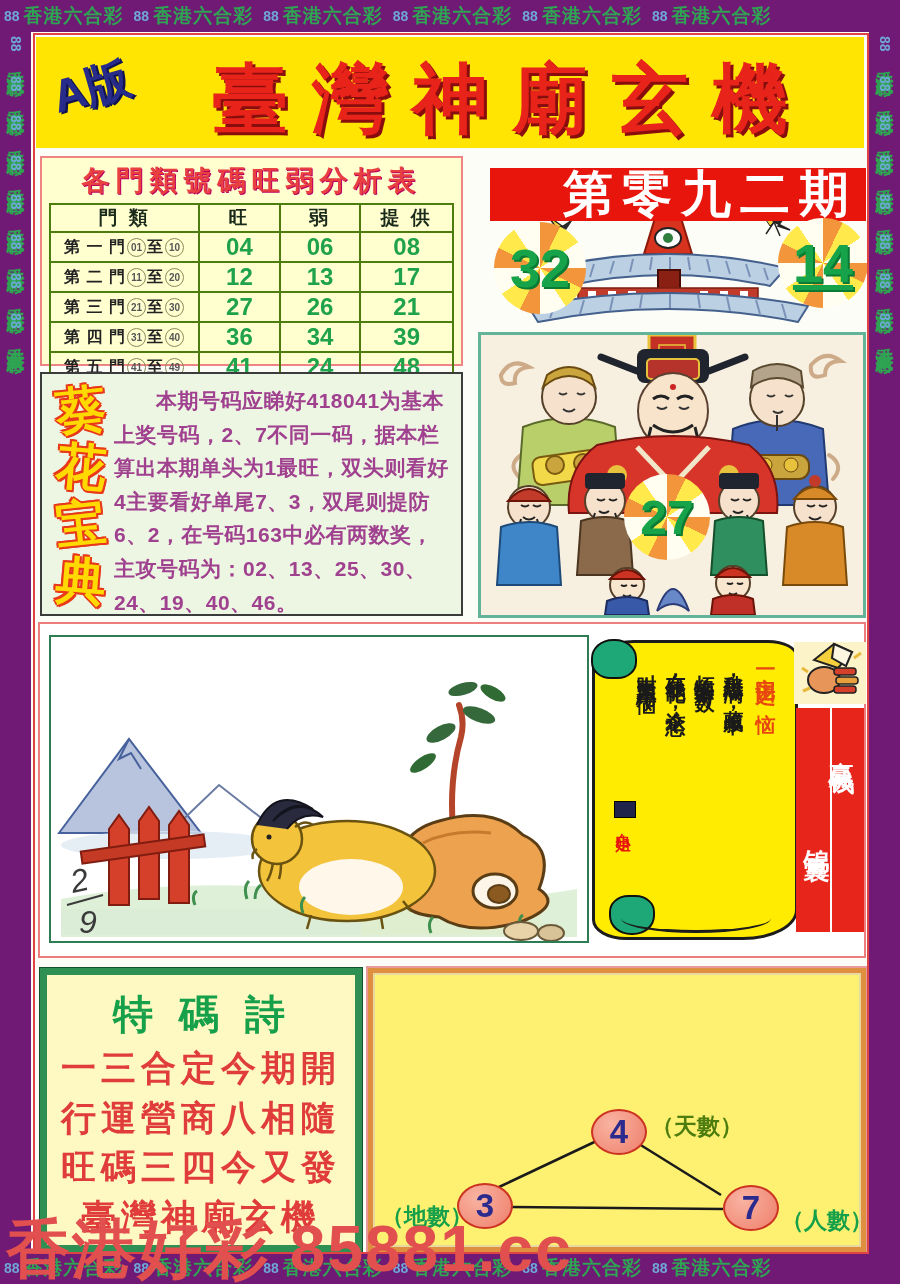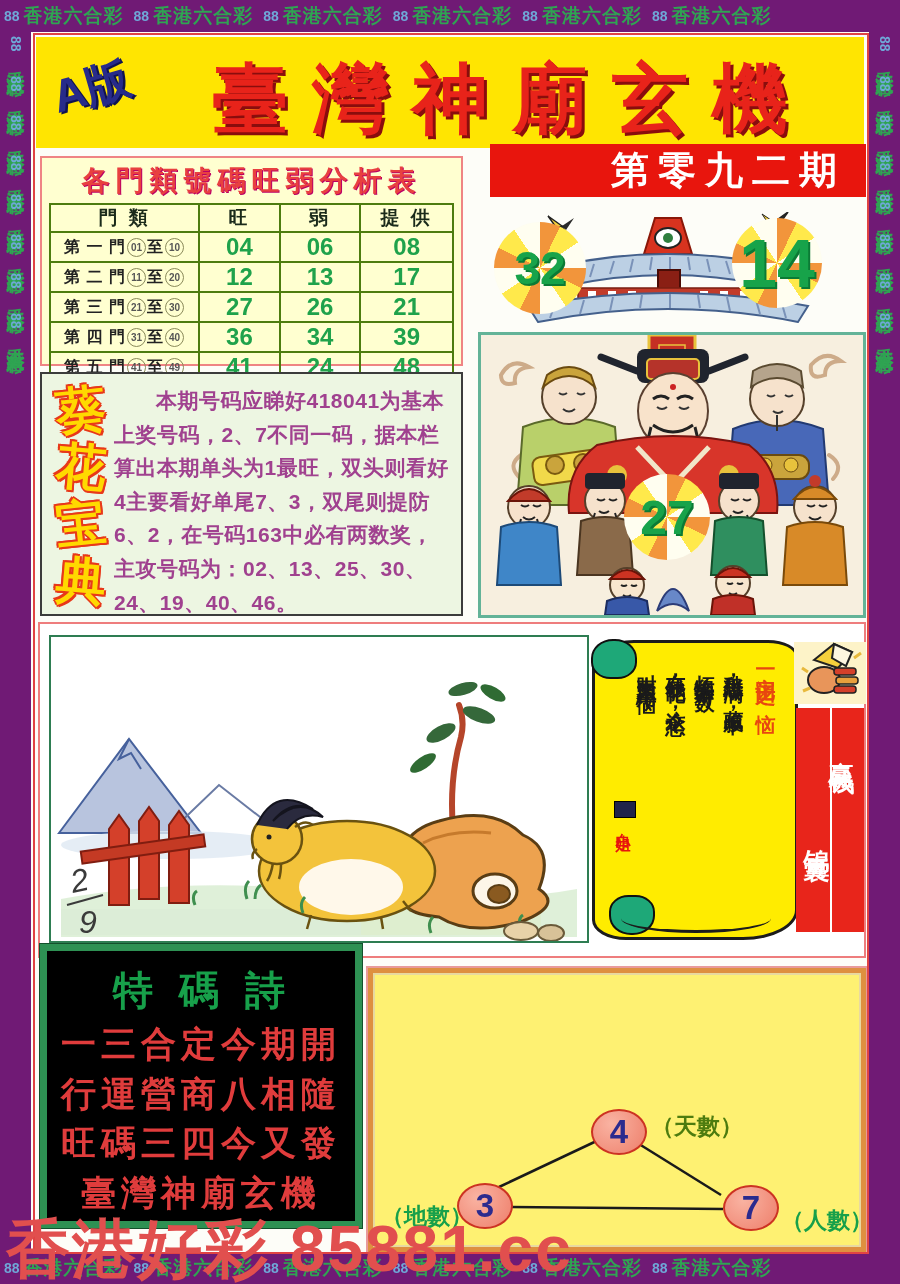--- a/index.html
+++ b/index.html
@@ -41,30 +41,30 @@
   .kuihua-box{position:absolute;left:40px;top:372px;width:423px;height:244px;background:#edf6e2;
               border:2px solid #3c3c3c;box-sizing:border-box;z-index:2;}
   .kh-title{position:absolute;left:10px;top:8px;width:58px;}
   .kh-char{font-size:50px;font-weight:900;color:#ffd900;line-height:57px;text-align:center;
            font-family:"Liberation Serif","DejaVu Serif",serif;
            text-shadow:-2px 0 #e8391a,2px 0 #e8391a,0 -2px #e8391a,0 2px #e8391a,2px 2px #e8391a,-2px -2px #e8391a;}
   .kh-char:nth-child(odd){transform:rotate(-6deg);} .kh-char:nth-child(even){transform:rotate(5deg);}
   .kh-body{position:absolute;left:72px;right:8px;top:10px;bottom:6px;color:#a0418f;font-size:21px;
            line-height:1.6;text-indent:2em;font-weight:600;letter-spacing:0.5px;}
   
-  .issue-banner{position:absolute;left:490px;top:144px;width:376px;height:53px;background:#e8150d;
-                color:#fff;font-size:38px;font-weight:900;letter-spacing:9px;text-align:right;
-                line-height:53px;padding-right:20px;box-sizing:border-box;z-index:2;}
+  .issue-banner{position:absolute;left:490px;top:168px;width:376px;height:53px;background:#e8150d;
+                color:#fff;font-size:50px;font-weight:900;letter-spacing:9px;text-align:right;
+                line-height:53px;padding-right:8px;box-sizing:border-box;z-index:2;}
   .temple-svg{position:absolute;left:470px;top:212px;width:396px;height:120px;z-index:1;}
   .pinwheel{position:absolute;border-radius:50%;display:flex;align-items:center;justify-content:center;
             background-color:#ffe94b;
             background-image:repeating-conic-gradient(#f2953b 0deg 26deg,#ffe94b 26deg 56deg,#fffef0 56deg 90deg);
             color:#17a34a;font-weight:900;text-shadow:2px 2px 0 #0b7a35;z-index:3;}
-  .pw-left{left:494px;top:222px;width:92px;height:92px;font-size:46px;}
-  .pw-right{left:732px;top:218px;width:90px;height:90px;font-size:68px;}
+  .pw-left{left:494px;top:222px;width:92px;height:92px;font-size:54px;}
+  .pw-right{left:778px;top:218px;width:90px;height:90px;font-size:54px;text-decoration:underline;}
   .pw-center{left:624px;top:474px;width:86px;height:86px;font-size:48px;}
   .deity-frame{position:absolute;left:478px;top:332px;width:388px;height:286px;border:3px solid #63b398;
                box-sizing:border-box;background:#f7efdf;z-index:2;}
   
   .mid-box{position:absolute;left:38px;top:622px;width:828px;height:336px;border:2px solid #ee7d7d;
            background:#fff;box-sizing:border-box;z-index:2;}
   .drawing-frame{position:absolute;left:9px;top:11px;width:540px;height:308px;border:2px solid #2e7d52;box-sizing:border-box;}
   .scroll{position:absolute;left:552px;top:16px;width:206px;height:300px;background:#ffec00;
           border:3px solid #1c1c1c;box-sizing:border-box;
           border-radius:42px 30px 55px 34px / 26px 16px 30px 20px;}
@@ -79,21 +79,21 @@
   .s-line{margin-left:3px;}
   .scroll-sign{position:absolute;left:18px;top:158px;width:24px;text-align:center;}
   .sig-square{width:20px;height:15px;background:#20244a;border:1px solid #000;margin:0 auto;}
   .sig-name{writing-mode:vertical-rl;color:#e8150d;font-size:15px;font-weight:800;margin-top:3px;letter-spacing:2px;}
   .money-icon{position:absolute;left:754px;top:18px;width:72px;height:62px;}
   .money-banner{position:absolute;left:756px;top:84px;width:68px;height:224px;background:#e8251b;}
   .money-banner::before{content:"";position:absolute;left:50%;top:0;bottom:0;width:2px;background:#fff;}
   .mb-r{position:absolute;right:4px;top:32px;writing-mode:vertical-rl;color:#fff;font-size:26px;font-weight:900;letter-spacing:8px;}
   .mb-l{position:absolute;left:4px;top:120px;writing-mode:vertical-rl;color:#fff;font-size:26px;font-weight:900;letter-spacing:8px;}
   
-  .poem-box{position:absolute;left:40px;top:944px;width:322px;height:284px;background:#000000;
+  .poem-box{position:absolute;left:40px;top:968px;width:322px;height:284px;background:#fef9c3;
             border:7px solid #2e9153;outline:1px solid #14502c;box-sizing:border-box;z-index:2;}
   .poem-title{color:#17a04a;font-size:40px;font-weight:900;letter-spacing:26px;text-align:center;
               margin:12px 0 2px 22px;font-family:"Liberation Serif","DejaVu Serif",serif;}
   .poem-line{color:#e03c3c;font-size:35px;font-weight:700;letter-spacing:5px;text-align:center;
              line-height:1.42;font-family:"Liberation Serif","DejaVu Serif",serif;white-space:nowrap;}
   .prophecy-box{position:absolute;left:368px;top:968px;width:498px;height:284px;background:#fef172;
                 border:5px solid #de9040;box-shadow:0 0 0 2px #e89a9a, inset 0 0 0 2px #e8d9a0;
                 box-sizing:border-box;z-index:2;}
   .pr-lines{padding:12px 10px 0 14px;}
   .pr-line{color:#141414;font-size:25px;font-weight:700;line-height:1.62;letter-spacing:1px;

